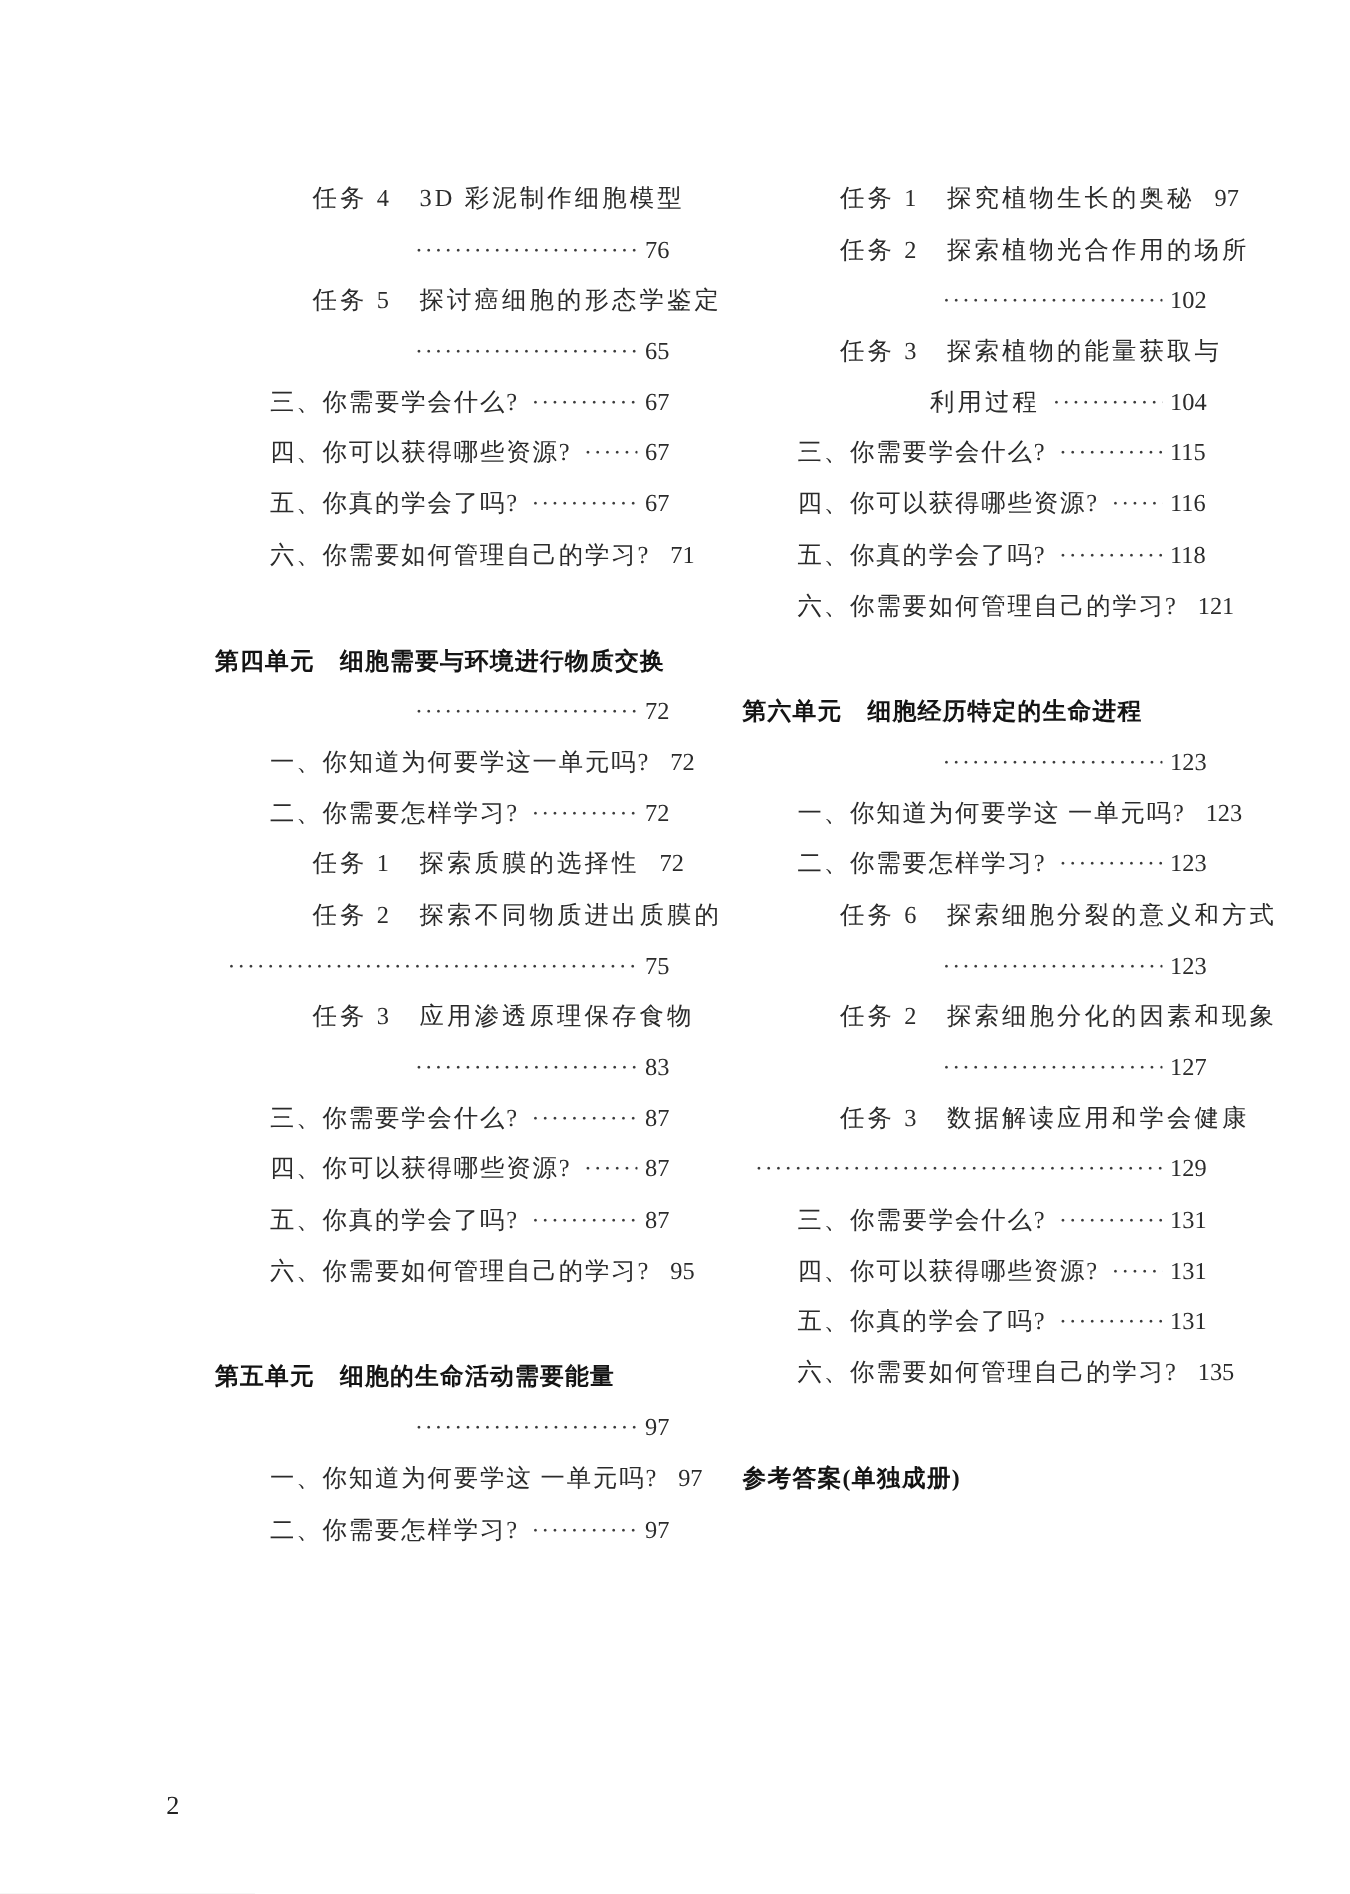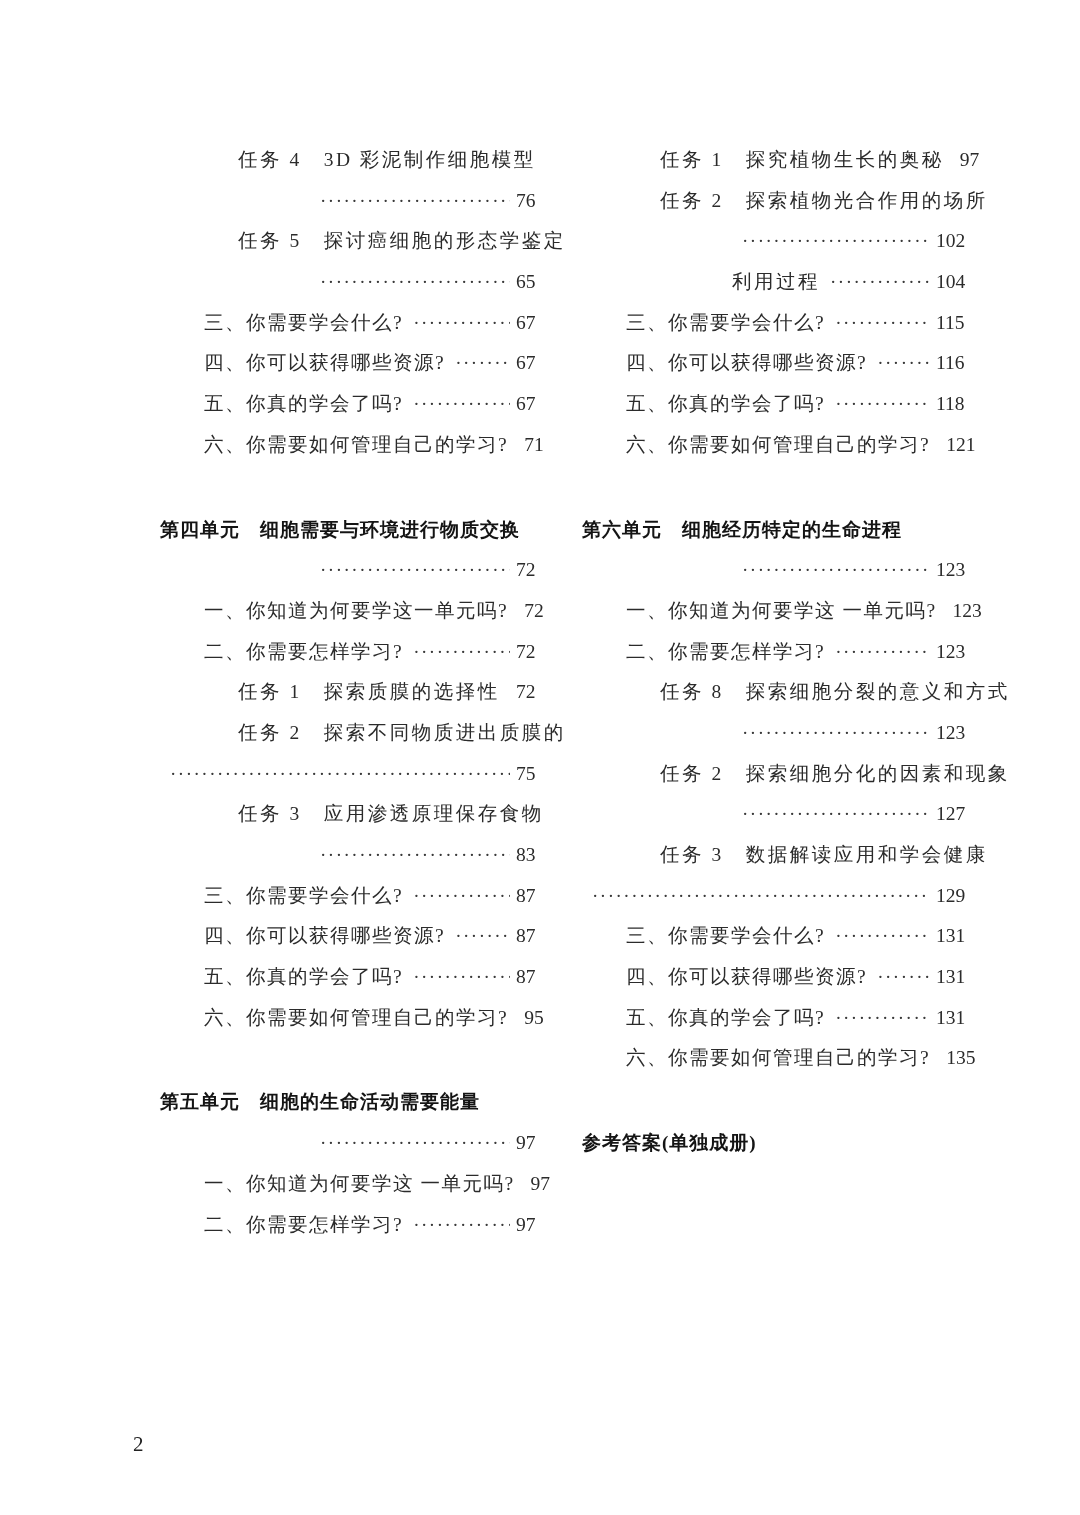--- a/index.html
+++ b/index.html
@@ -29,20 +29,21 @@
   }
   .col-left  { left: 160px; width: 390px; }
   .col-right { left: 582px; width: 388px; }
 
   .line {
     display: flex;
     align-items: baseline;
     height: 40.7px;
     line-height: 40.7px;
     white-space: nowrap;
+    margin-left: 12px;
   }
   .line .txt {
     font-size: 19.5px;
     letter-spacing: 1.5px;
     color: #2b2b2b;
   }
   .line.heading {
     margin-top: 44px;
   }
   .line.heading .txt {
@@ -214,20 +215,24 @@
   </div>
         <div class="line task">
     <span class="txt">任务 2　探索植物光合作用的场所</span>
 
   </div>
         <div class="line dots">
     <span class="txt"></span>
     <span class="leader">····························································</span>
     <span class="pg">102</span>
   </div>
+        <div class="line task">
+    <span class="txt">任务 3　探索植物的能量获取与</span>
+
+  </div>
         <div class="line cont">
     <span class="txt">利用过程</span>
     <span class="leader">····························································</span>
     <span class="pg">104</span>
   </div>
         <div class="line item">
     <span class="txt">三、你需要学会什么?</span>
     <span class="leader">····························································</span>
     <span class="pg">115</span>
   </div>
@@ -259,21 +264,21 @@
     <span class="txt">一、你知道为何要学这 一单元吗?</span>
     <span class="leader">······</span>
     <span class="pg">123</span>
   </div>
         <div class="line item">
     <span class="txt">二、你需要怎样学习?</span>
     <span class="leader">····························································</span>
     <span class="pg">123</span>
   </div>
         <div class="line task">
-    <span class="txt">任务 8　探索细胞分裂的意义和方式</span>
+    <span class="txt">任务 6　探索细胞分裂的意义和方式</span>
 
   </div>
         <div class="line dots">
     <span class="txt"></span>
     <span class="leader">····························································</span>
     <span class="pg">123</span>
   </div>
         <div class="line task">
     <span class="txt">任务 2　探索细胞分化的因素和现象</span>
 

